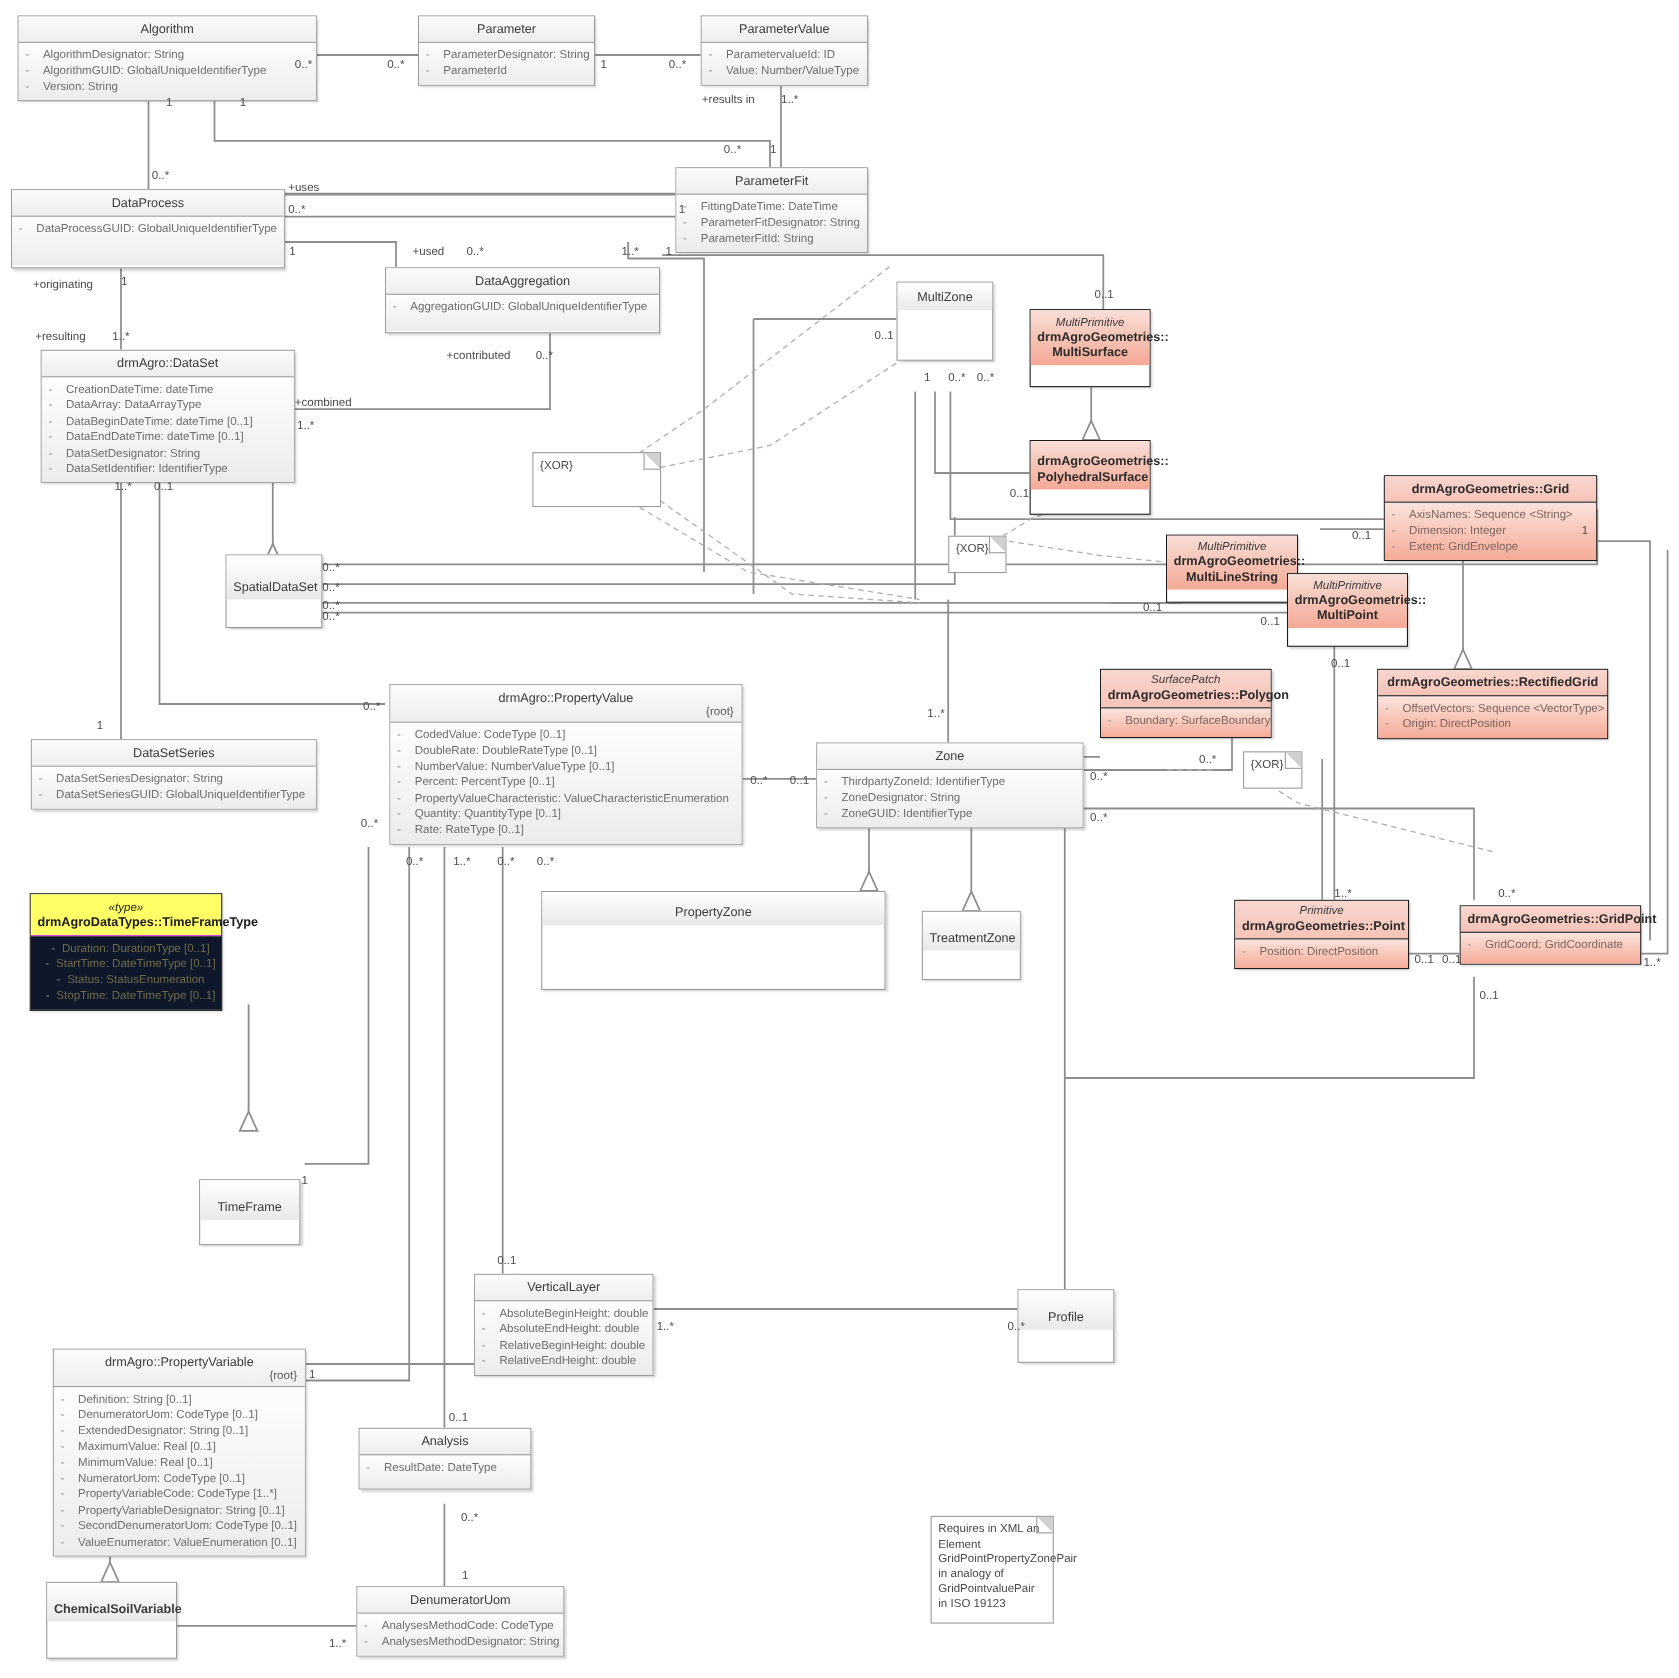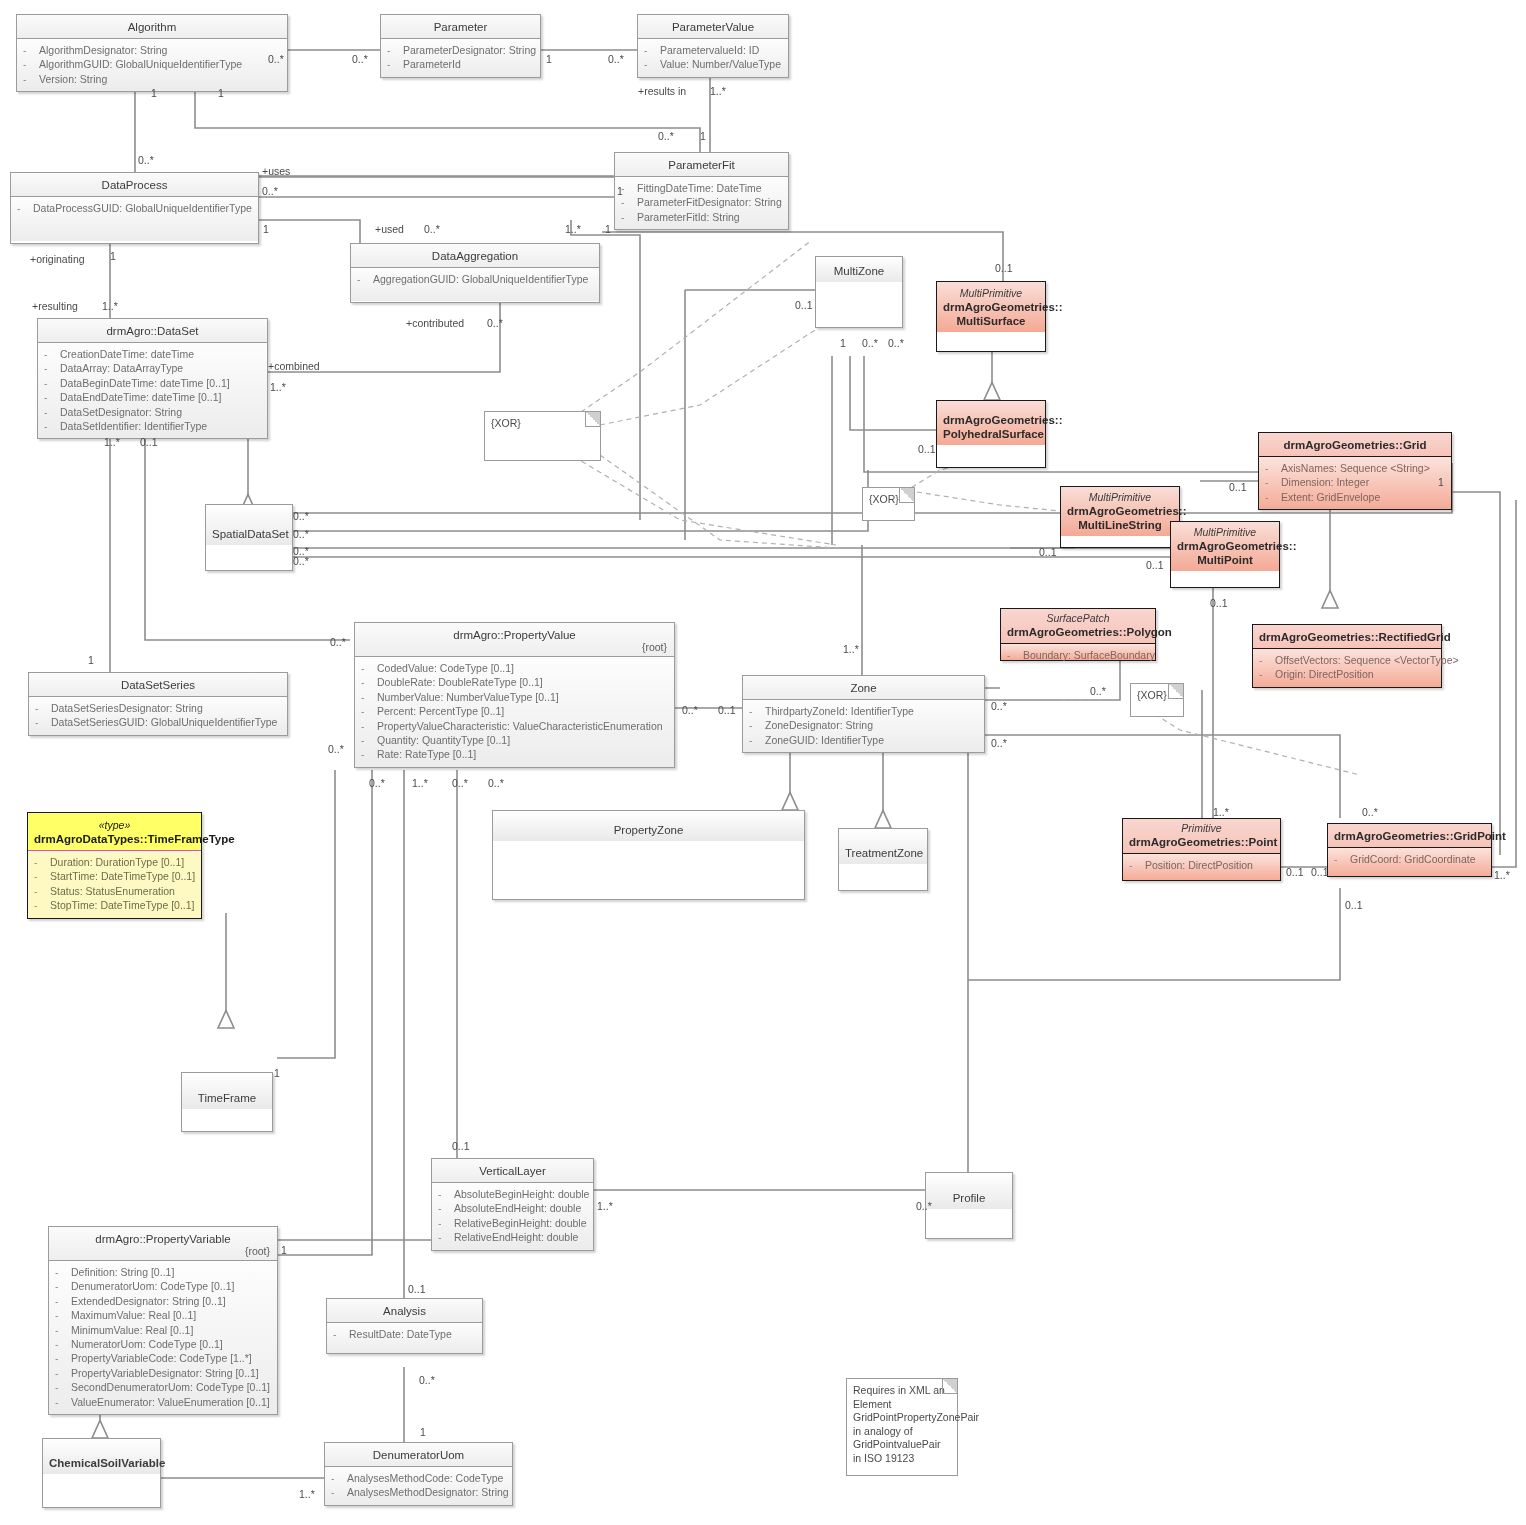--- a/index.html
+++ b/index.html
@@ -27,21 +27,21 @@
                font-weight:bold;color:#2b2b2b;}
   .cls.geo.nobody .hd{border-bottom:none;background:linear-gradient(#f9ded7,#f4a995);}
   .cls.geo .bd{background:linear-gradient(#fbe3dc,#f5ab98);color:#7d6560;}
   .cls.geo .stereo{text-align:center;font-style:italic;font-weight:normal;color:#3a3a3a;}
   .cls.geo .hd .nm{display:block;}
 
   
   .cls.type{border:1px solid #1a1a1a;}
   .cls.type .hd{background:#ffff66;border-bottom:1px solid #d946ef;font-weight:bold;color:#1a1a1a;}
   .cls.type .hd .stereo{font-weight:normal;color:#1a1a1a;}
-  .cls.type .bd{background:#fef9c3;color:#6d6d4b;}
+  .cls.type .bd{background:#0f172a;color:#6d6d4b;text-align:center;}
 
   
   .note{position:absolute;box-sizing:border-box;border:1px solid #9b9b9b;background:#fff;
         font-size:10.5px;color:#4a4a4a;padding:5px 6px;line-height:13.6px;}
   .note .fold{position:absolute;right:0;top:0;width:14px;height:14px;
               background:linear-gradient(225deg,#d0d0d0 0 50%,transparent 50%);
               border-left:1px solid #9b9b9b;border-bottom:1px solid #9b9b9b;}
 
   
   .lbl{position:absolute;font-size:10.5px;color:#4a4a4a;white-space:nowrap;line-height:11px;}
@@ -384,34 +384,34 @@
 
   <div class="cls geo" style="left:1258px;top:432px;width:194px;">
     <div class="hd"><span>drmAgroGeometries::Grid</span></div>
     <div class="bd">
       <div class="at"><span class="dash">-</span><span>AxisNames: Sequence &lt;String&gt;</span></div>
       <div class="at"><span class="dash">-</span><span>Dimension: Integer</span></div>
       <div class="at"><span class="dash">-</span><span>Extent: GridEnvelope</span></div>
     </div>
   </div>
 
-  <div class="cls geo" style="left:1252px;top:608px;width:190px;margin-top:16px;">
+  <div class="cls geo" style="left:1252px;top:608px;width:210px;">
     <div class="hd"><span>drmAgroGeometries::RectifiedGrid</span></div>
     <div class="bd">
       <div class="at"><span class="dash">-</span><span>OffsetVectors: Sequence &lt;VectorType&gt;</span></div>
       <div class="at"><span class="dash">-</span><span>Origin: DirectPosition</span></div>
     </div>
   </div>
 
   <div class="cls geo" style="left:1000px;top:608px;width:156px;">
     <div class="hd" style="padding-top:2px;">
       <span class="stereo">SurfacePatch</span>
       <span class="nm">drmAgroGeometries::Polygon</span>
     </div>
-    <div class="bd" style="height:16px;">
+    <div class="bd" style="height:26px;">
       <div class="at"><span class="dash">-</span><span>Boundary: SurfaceBoundary</span></div>
     </div>
   </div>
 
   <div class="cls geo" style="left:1122px;top:818px;width:159px;">
     <div class="hd" style="padding-top:2px;">
       <span class="stereo">Primitive</span>
       <span class="nm">drmAgroGeometries::Point</span>
     </div>
     <div class="bd" style="height:26px;">

